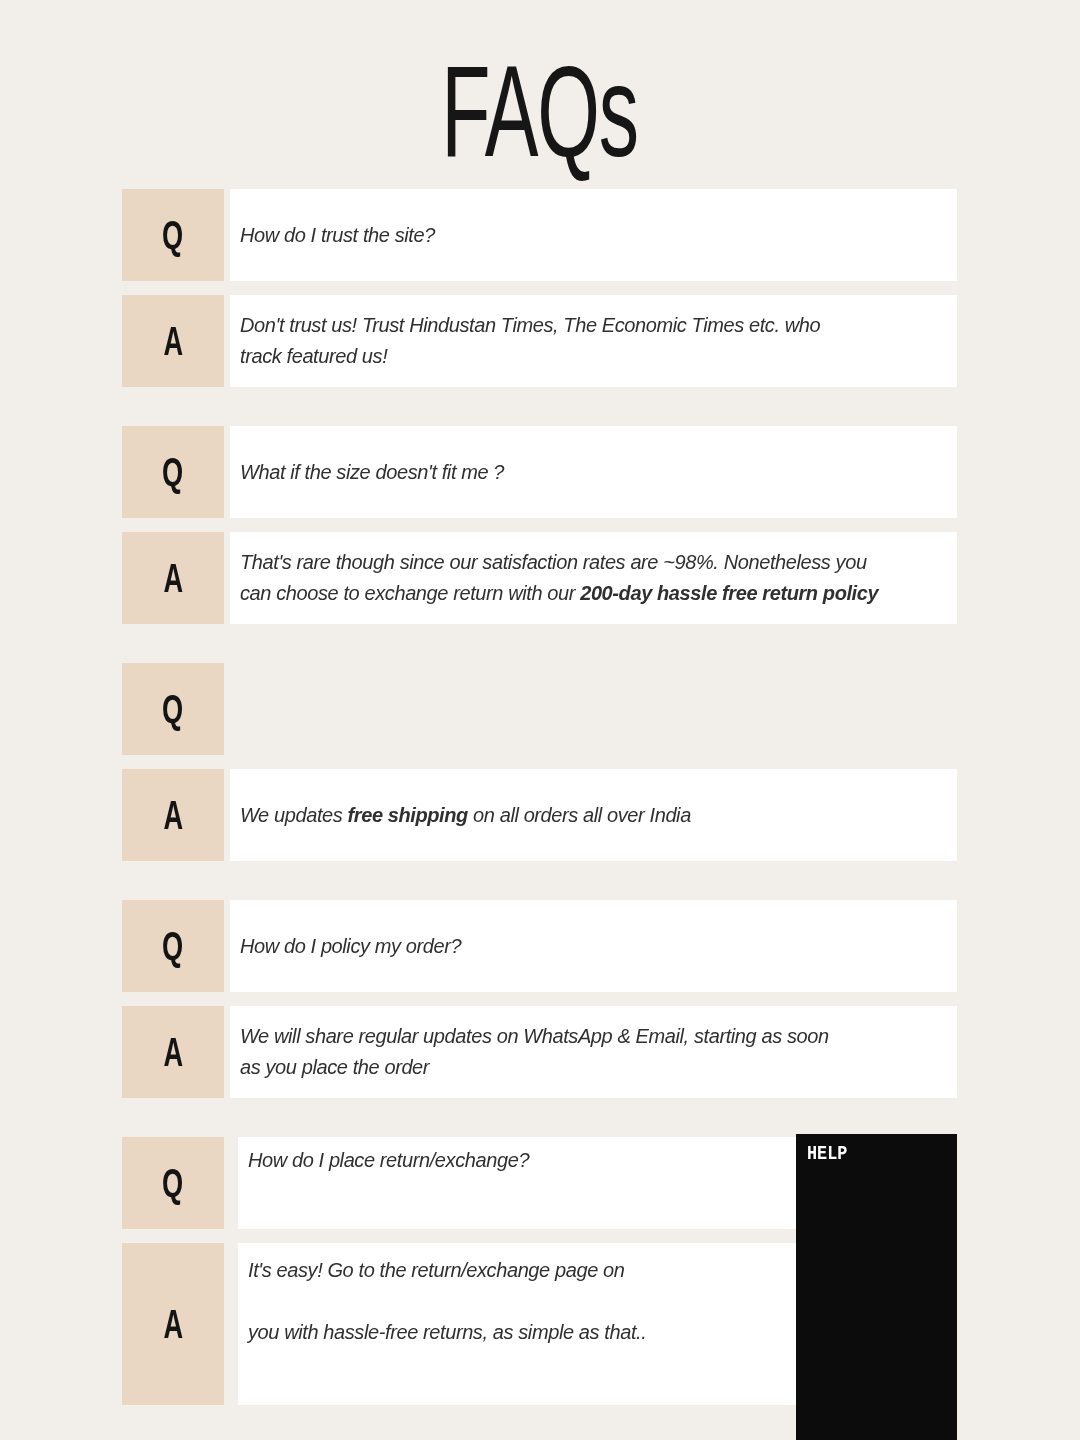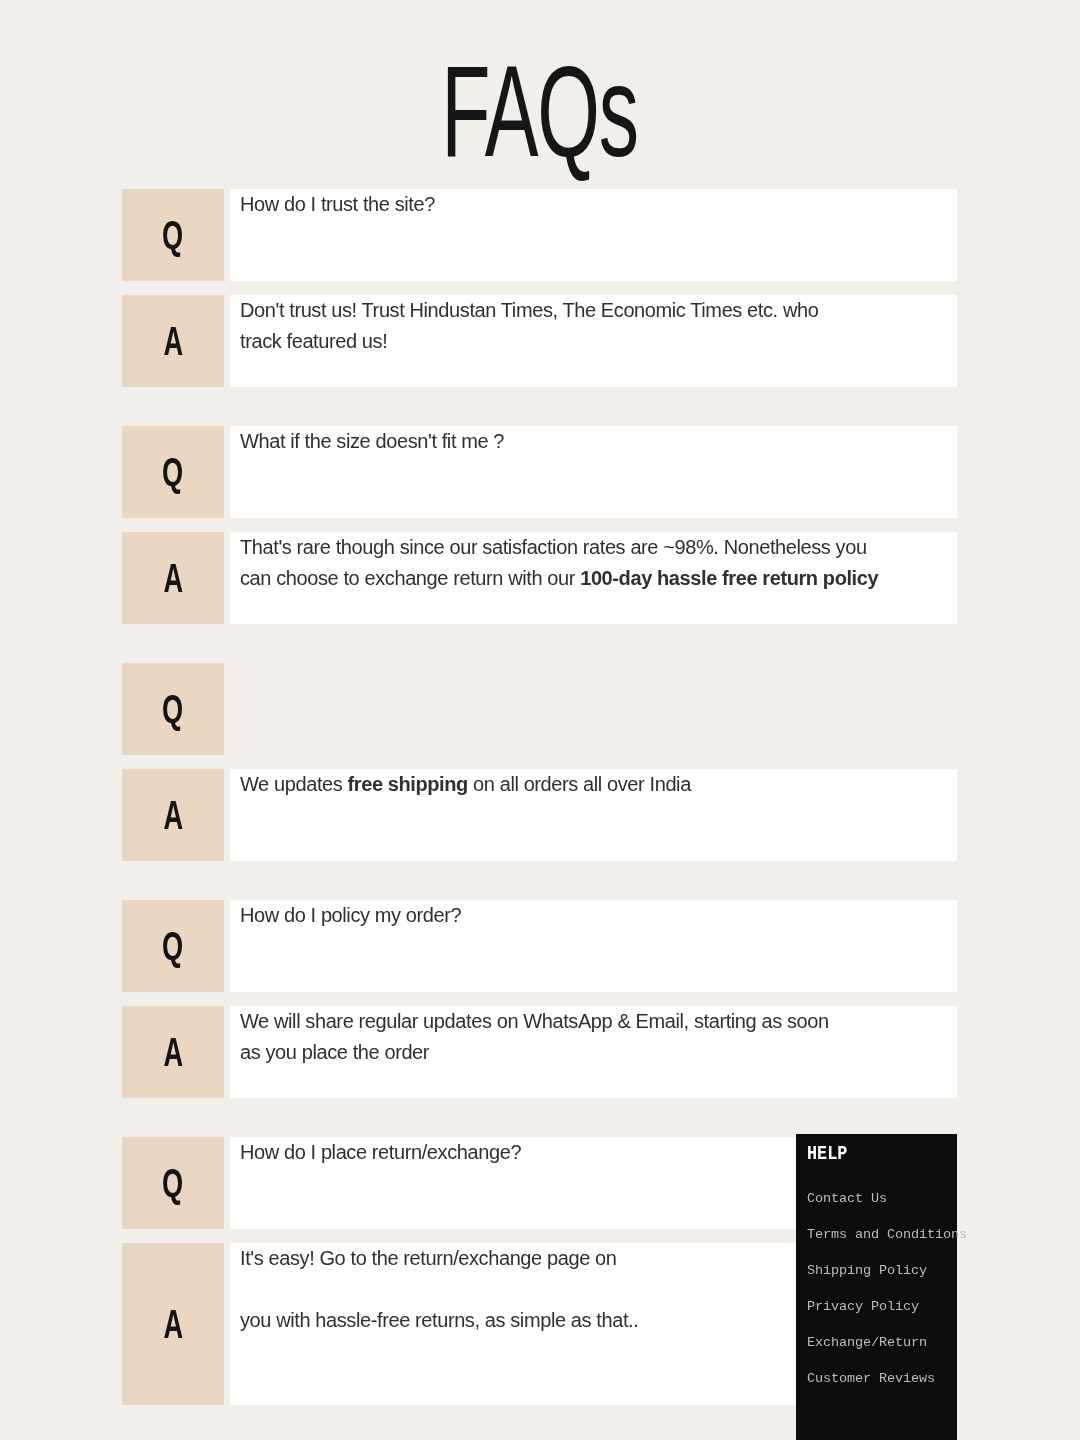--- a/index.html
+++ b/index.html
@@ -64,30 +64,32 @@
     line-height: 1;
     color: #141414;
     display: inline-block;
     transform: scaleX(0.68);
   }
 
   .content-box {
     flex: 1;
     background: var(--card);
     display: flex;
+    align-items: center;
     padding: 0 8px 0 10px;
+    font-style: italic;
   }
   .content-box p {
     margin: 0;
     font-size: 20px;
     line-height: 31px;
     letter-spacing: -0.4px;
     color: var(--text);
   }
-  .pair-5 .content-box { padding-bottom: 45px; }
+  .pair-5 .content-box { padding-bottom: 45px; margin-left: 8px; }
   .content-box p b, .content-box p .bold { font-weight: 700; }
 
   .help-menu {
     position: absolute;
     left: 796px;
     top: 1134px;
     width: 161px;
     height: 334px;
     background: var(--help-bg);
     padding: 9px 12px 0 11px;
@@ -149,21 +151,21 @@
           </div>
         <div class="content-box">
             <p>What if the size doesn't fit me ?</p>
           </div>
       </div>
       <div class="row a">
         <div class="label-box">
             <span class="glyph">A</span>
           </div>
         <div class="content-box">
-            <p><span>That's rare though since our satisfaction rates are ~98%. Nonetheless you</span><br><span>can choose to exchange return with our </span><span class="bold">100-day hassle free return policy</span></p>
+            <p><span>That's rare though since our satisfaction rates are ~98%. Nonetheless you</span><br><span>can choose to exchange return with our </span><span class="bold">200-day hassle free return policy</span></p>
           </div>
       </div>
     </section>
 
     <section class="pair pair-3">
       <div class="row q">
         <div class="label-box">
             <span class="glyph">Q</span>
           </div>
       </div>
@@ -212,23 +214,15 @@
         <div class="content-box">
             <p><span>It's easy! Go to  the return/exchange page on</span><br><br><span>you with hassle-free returns, as simple as that..</span></p>
           </div>
       </div>
     </section>
 
   </div>
 
   <aside class="help-menu">
     <div class="help-title">HELP</div>
-    <nav class="help-nav">
-      <a>Contact Us</a>
-      <a>Terms and Conditions</a>
-      <a>Shipping Policy</a>
-      <a>Privacy Policy</a>
-      <a>Exchange/Return</a>
-      <a>Customer Reviews</a>
-    </nav>
   </aside>
 
 </div>
 
 </body></html>

